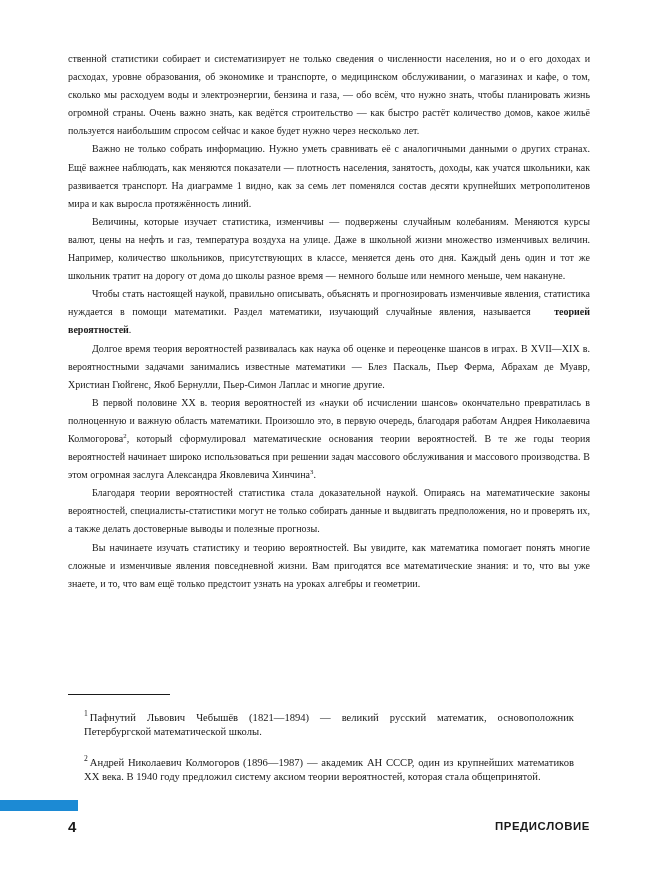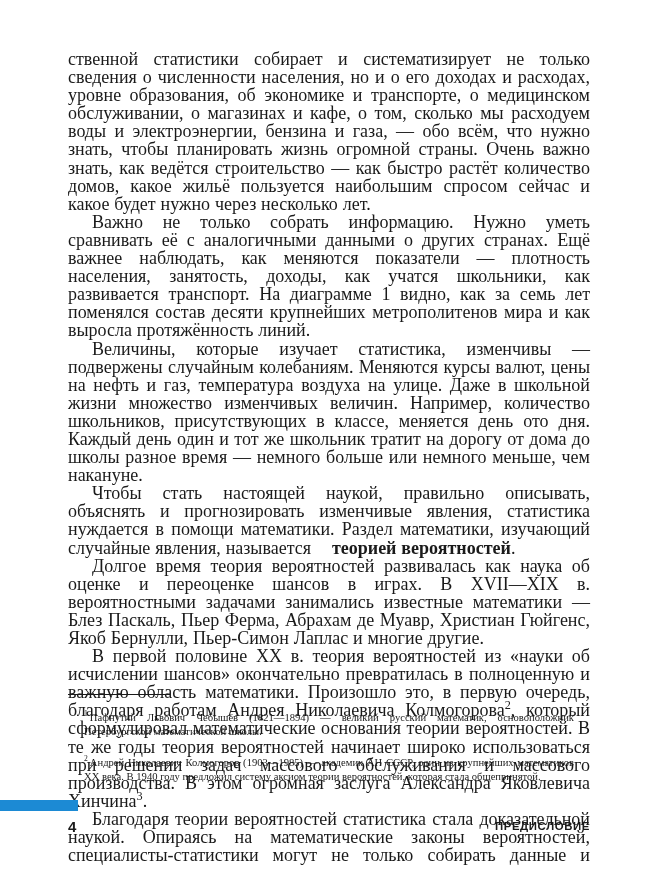--- a/index.html
+++ b/index.html
@@ -25,21 +25,21 @@
 
   #content {
     position: absolute;
     left: 68px;
     top: 50px;
     width: 522px;
   }
 
   p.body-par {
     margin: 0;
-    font-size: 18px;
+    font-size: 10px;
     line-height: 18.1px;
     text-align: justify;
     text-indent: 24px;
     word-spacing: 0.02em;
     -webkit-hyphens: none;
     hyphens: none;
   }
   p.body-par.no-indent {
     text-indent: 0;
   }
@@ -149,21 +149,21 @@
 
     <p class="body-par">Вы начинаете изучать статистику и теорию вероятностей. Вы увидите, как математика помогает понять многие сложные и изменчивые явления повседневной жизни. Вам пригодятся все математические знания: и то, что вы уже знаете, и то, что вам ещё только предстоит узнать на уроках алгебры и геометрии.</p>
 
   </div>
 
   <div id="footnotes">
     <div id="fn-rule"></div>
 
     <p class="footnote"><sup>1</sup><span>Пафнутий Львович Чебышёв (1821—1894) — великий русский математик, основоположник Петербургской математической школы.</span></p>
 
-    <p class="footnote"><sup>2</sup><span>Андрей Николаевич Колмогоров (1903—1985) — академик АН СССР, один из крупнейших математиков XX века. В 1940 году предложил систему аксиом теории вероятностей, которая стала общепринятой.</span></p>
+    <p class="footnote"><sup>2</sup><span>Андрей Николаевич Колмогоров (1896—1987) — академик АН СССР, один из крупнейших математиков XX века. В 1940 году предложил систему аксиом теории вероятностей, которая стала общепринятой.</span></p>
 
   </div>
 
   <div id="footer">
     <div id="footer-bar"></div>
     <div id="page-number">4</div>
     <div id="section-label">ПРЕДИСЛОВИЕ</div>
   </div>
 
 </div>

